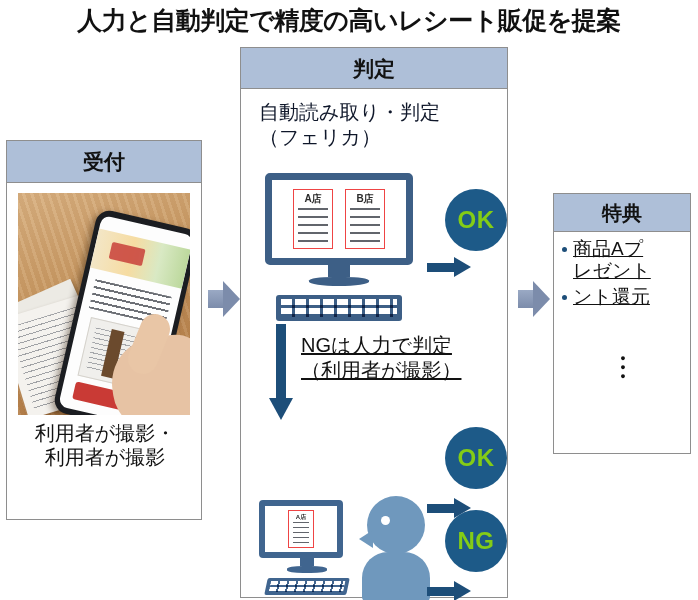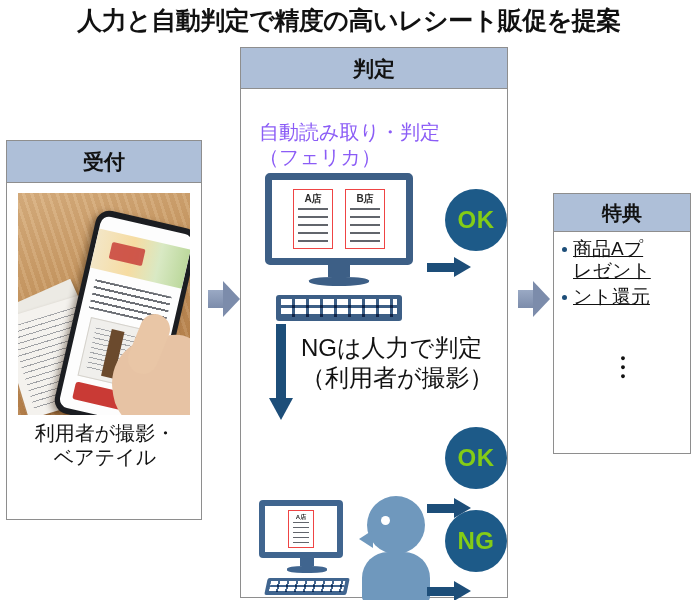--- a/index.html
+++ b/index.html
@@ -232,31 +232,31 @@
     height: 551px;
   }
   #panel-judge .panel-header { height: 41px; }
   .judge-head-text {
     position: absolute;
     left: 18px;
     top: 52px;
     width: 246px;
     font-size: 20px;
     line-height: 1.26;
-    color: #8b5cf6;
-    margin-top: 20px;
+    color: #0f172a;
   }
   .judge-sub-text {
     position: absolute;
     left: 60px;
     top: 285px;
     width: 210px;
-    font-size: 24px;
+    font-size: 20px;
     line-height: 1.26;
     color: #121212;
+    text-decoration: underline;
   }
 
   
   .pc-top {
     position: absolute;
     left: 24px;
     top: 125px;
   }
   .monitor {
     position: relative;
@@ -593,21 +593,21 @@
         <div class="p-receipt"></div>
         <div class="p-button"></div>
       </div>
     </div>
     <div class="hand"></div>
     <div class="thumb"></div>
   </div>
 
   <div class="reception-caption">
     <div>利用者が撮影・</div>
-    <div>ベアテイル</div>
+    <div>利用者が撮影</div>
   </div>
 </div>
 
 <div class="connector" style="left:208px; top:281px;">
   <div class="c-shaft"></div>
   <div class="c-head"></div>
 </div>
 
 <div class="panel" id="panel-judge">
   <div class="panel-header">判定</div>

